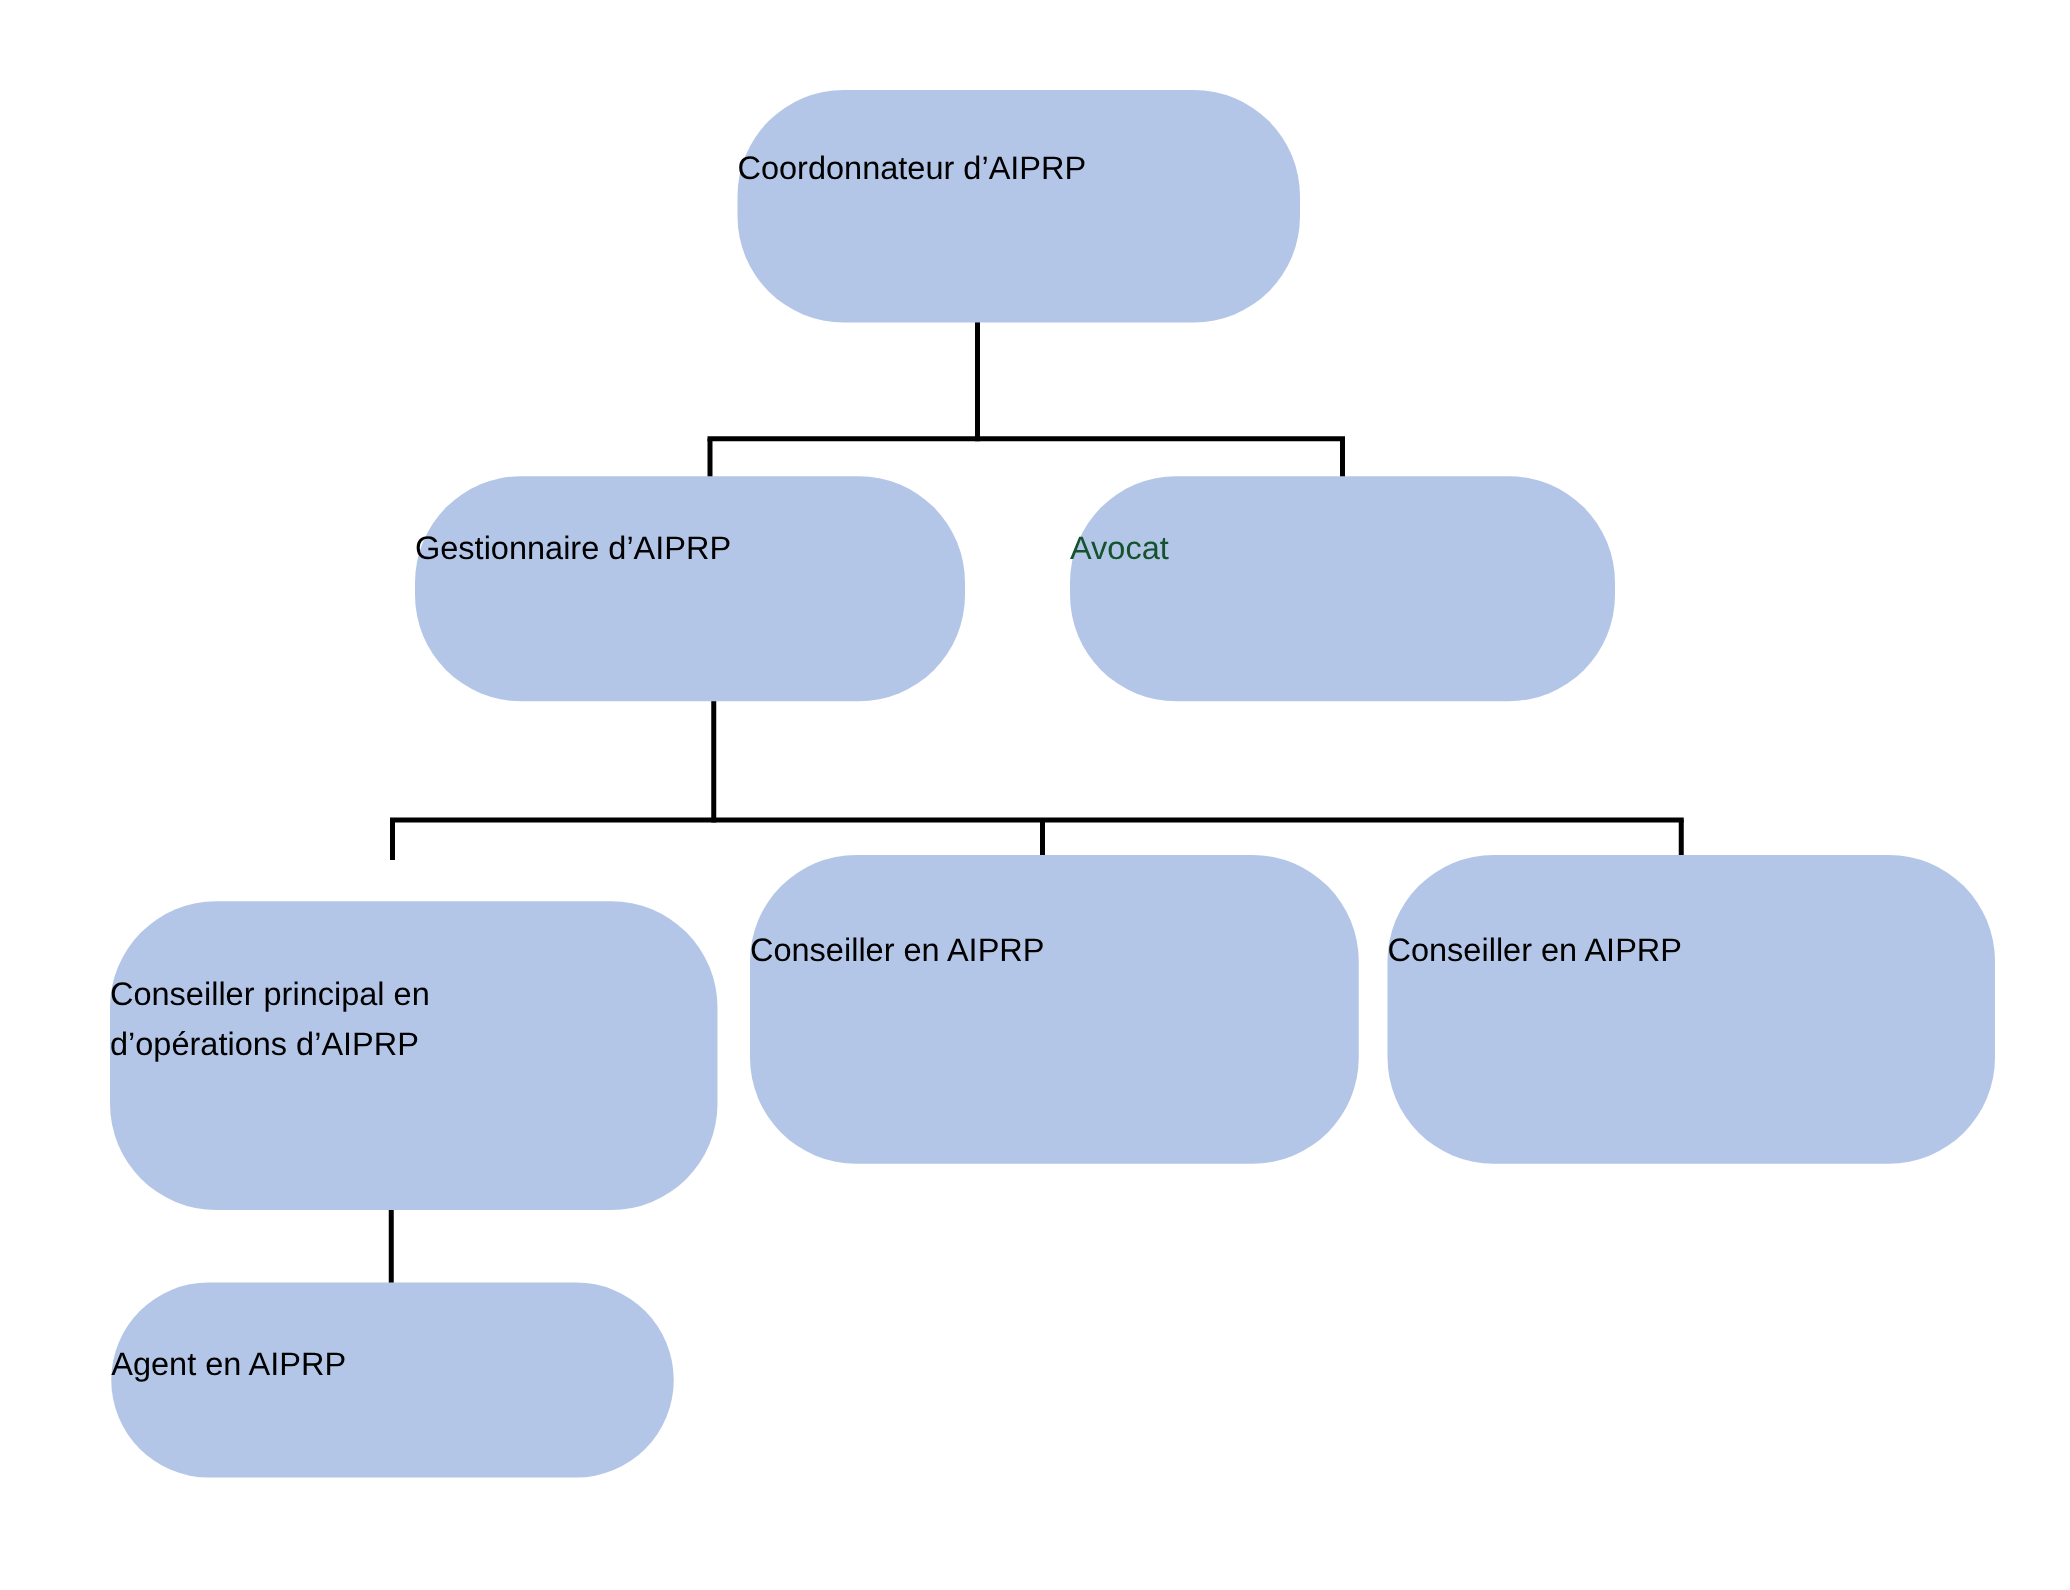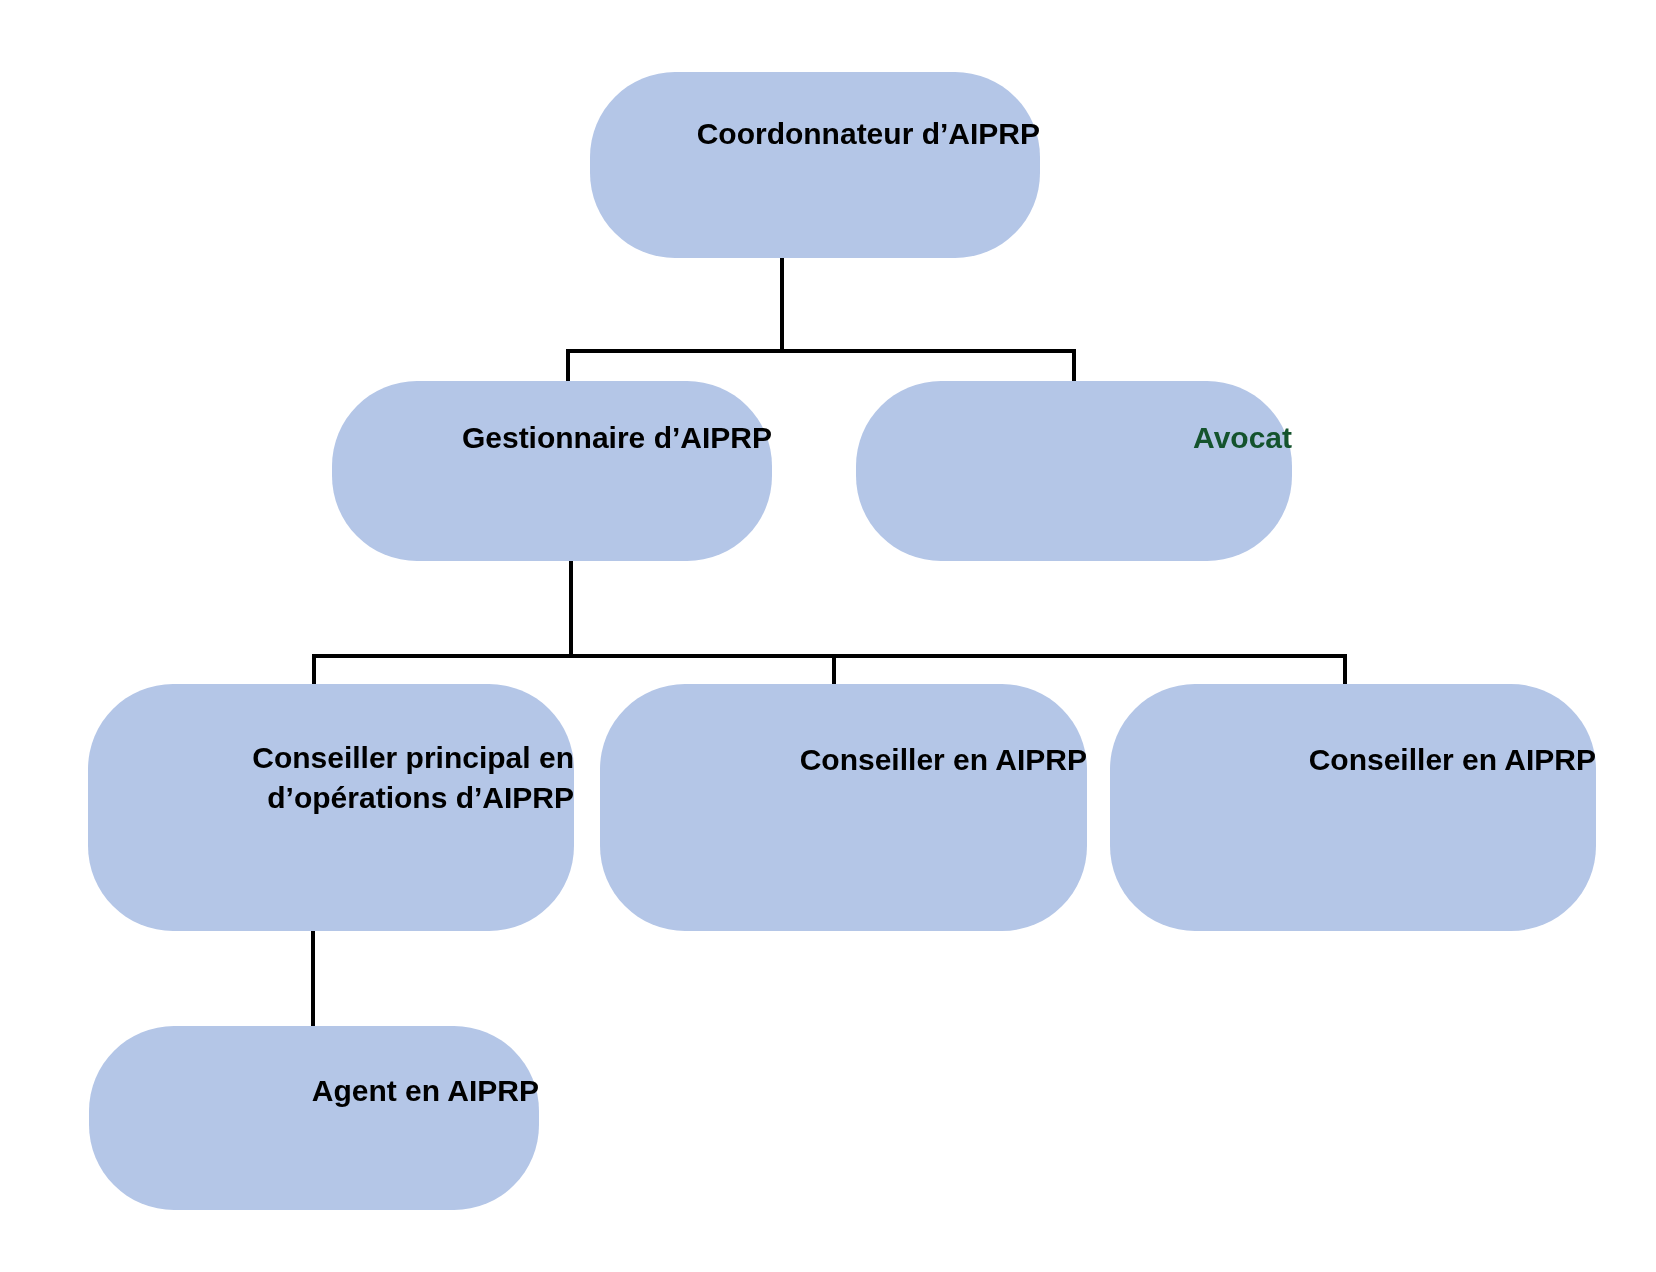--- a/index.html
+++ b/index.html
@@ -18,33 +18,32 @@
     left: 0;
     top: 0;
     width: 1656px;
     height: 1272px;
     pointer-events: none;
   }
   .node {
     position: absolute;
     box-sizing: border-box;
     border-radius: 85px;
-    text-align: right;
-    font-size: 30px;
+    text-align: left;
+    font-size: 26px;
     line-height: 40px;
     color: #000000;
-    font-weight: bold;
   }
   .node-coordonnateur        { left: 590px;  top: 72px;   width: 450px; height: 186px; padding-top: 42px; }
   .node-gestionnaire         { left: 332px;  top: 381px;  width: 440px; height: 180px; padding-top: 37px; }
   .node-avocat               { left: 856px;  top: 381px;  width: 436px; height: 180px; padding-top: 37px; }
   .node-conseiller-principal { left: 88px;   top: 684px;  width: 486px; height: 247px; padding-top: 54px; }
   .node-conseiller-1         { left: 600px;  top: 684px;  width: 487px; height: 247px; padding-top: 56px; }
   .node-conseiller-2         { left: 1110px; top: 684px;  width: 486px; height: 247px; padding-top: 56px; }
-  .node-agent                { left: 89px;   top: 1026px; width: 450px; height: 184px; padding-top: 45px; }
+  .node-agent                { left: 89px;   top: 1026px; width: 450px; height: 156px; padding-top: 45px; }
   .node .line { display: block; }
 </style>
 </head>
 <body style="background: rgb(255, 255, 255);">
 
 <div class="canvas">
 
   <svg class="connectors" width="1656" height="1272" viewBox="0 0 1656 1272">
 
     <line x1="782" y1="257" x2="782" y2="353" stroke-width="4" stroke="#000000"></line>
@@ -66,21 +65,21 @@
   </div>
 
   <div class="node node-gestionnaire" style="background: rgb(180, 198, 231); color: rgb(0, 0, 0);">
     <span class="line">Gestionnaire d’AIPRP</span>
   </div>
 
   <div class="node node-avocat" style="background: rgb(180, 198, 231); color: #14532d;">
     <span class="line">Avocat</span>
   </div>
 
-  <div class="node node-conseiller-principal" style="background: rgb(180, 198, 231); color: rgb(0, 0, 0);">
+  <div class="node node-conseiller-principal" style="background: rgb(180, 198, 231); color: rgb(0, 0, 0); margin-top: 37px;">
     <span class="line">Conseiller principal en</span>
     <span class="line">d’opérations d’AIPRP</span>
   </div>
 
   <div class="node node-conseiller-1" style="background: rgb(180, 198, 231); color: rgb(0, 0, 0);">
     <span class="line">Conseiller en AIPRP</span>
   </div>
 
   <div class="node node-conseiller-2" style="background: rgb(180, 198, 231); color: rgb(0, 0, 0);">
     <span class="line">Conseiller en AIPRP</span>

